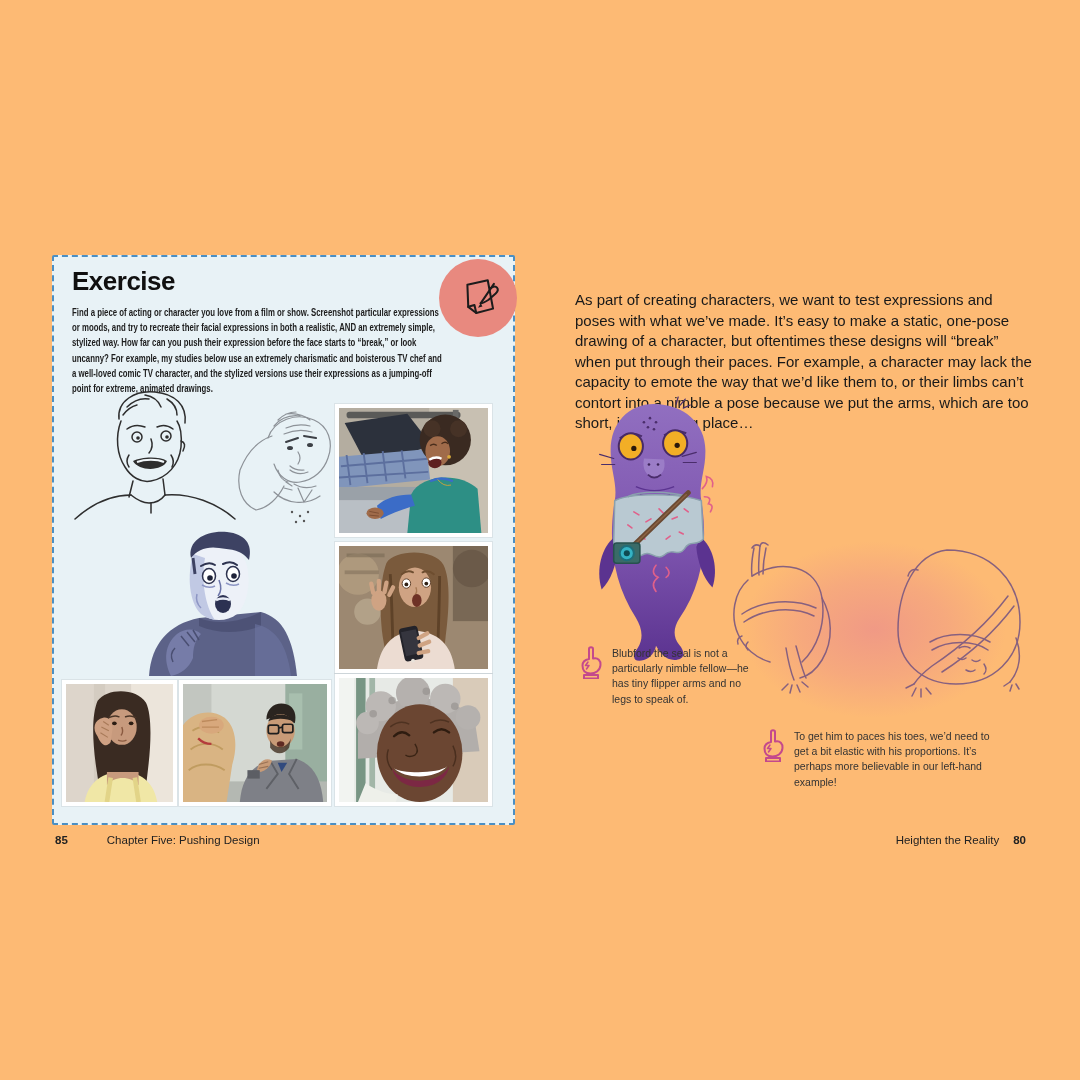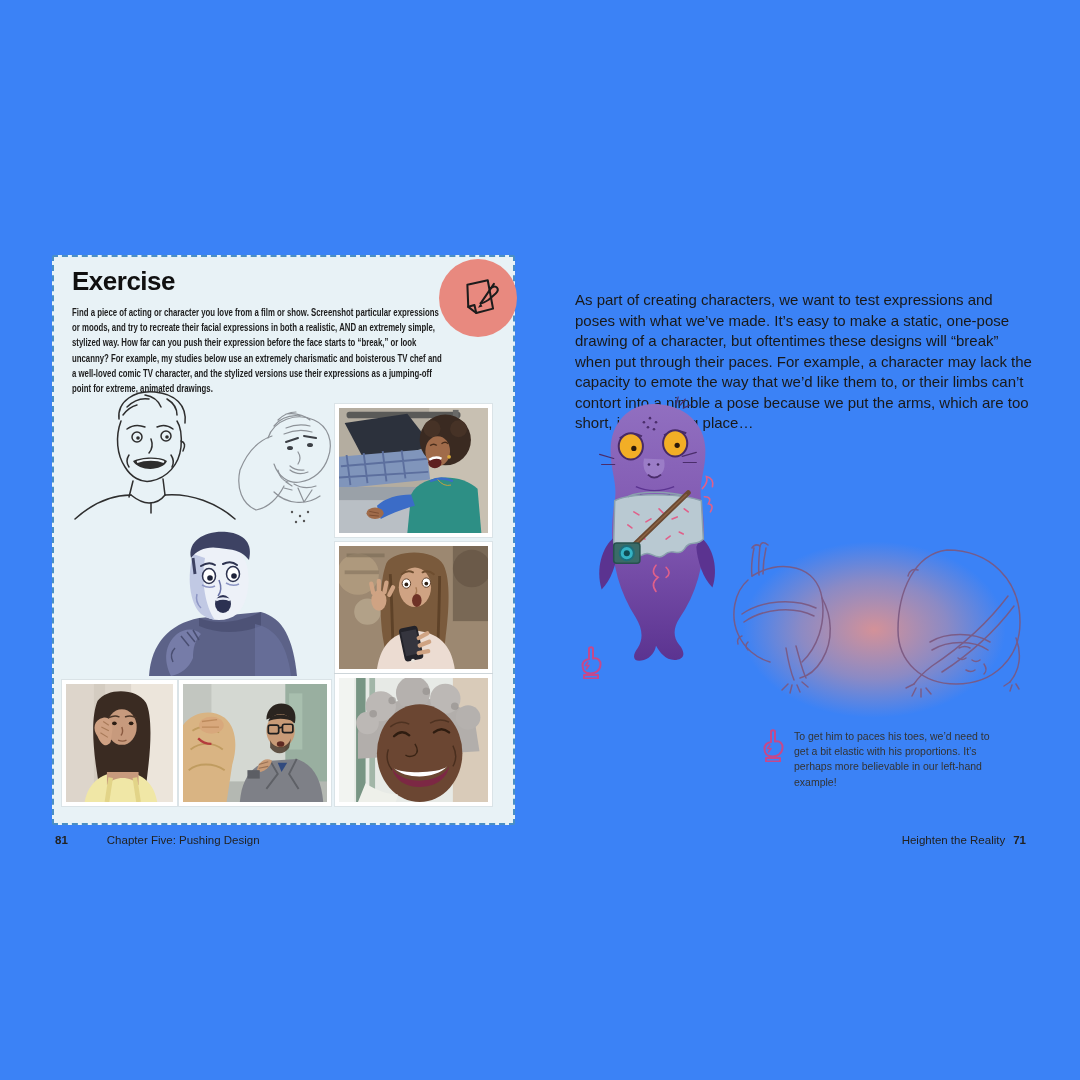--- a/index.html
+++ b/index.html
@@ -1,37 +1,37 @@
 <!DOCTYPE html>
 <html><head>
 <meta charset="utf-8">
 <style>
   html,body{margin:0;padding:0;background:#ffffff;}
-  .canvas{position:relative;width:1080px;height:1080px;background:#3b82f6;
+  .canvas{position:relative;width:1080px;height:1080px;background:#fdba74;
           font-family:"Liberation Sans",sans-serif;color:#1a1a1a;overflow:hidden;}
   .abs{position:absolute;}
 
   
   .exercise-box{left:52px;top:255px;width:459px;height:566px;background:#e8f2f6;
                 border:2px dashed #4a8fc4;border-radius:2px;}
   .ex-title{left:70px;top:264px;font-size:26px;font-weight:bold;letter-spacing:-0.5px;color:#101010;margin:0;}
   .ex-body{left:70px;top:303px;width:478px;margin:0;font-size:10px;font-weight:bold;
            line-height:1.52;color:#1c1c1c;transform:scaleX(0.78);transform-origin:left top;}
   .badge{left:437px;top:257px;width:78px;height:78px;border-radius:50%;background:#e8897f;
          display:flex;align-items:center;justify-content:center;}
 
   .photo{border:4px solid #ffffff;box-shadow:0 0 0 1px rgba(0,0,0,.06);background:#ccc;overflow:hidden;}
   .photo svg,.fig svg{display:block;width:100%;height:100%;}
 
   .footer{top:834px;font-size:11.5px;color:#222;}
   .footer .num{font-weight:bold;}
   .footer-left{left:55px;}
   .footer-left .lbl{margin-left:10px;padding-left:29px;}
   .footer-right{right:54px;text-align:right;}
-  .footer-right .lbl{margin-right:8px;}
+  .footer-right .lbl{margin-right:14px;}
 
   
   .rp-heading{left:575px;top:245px;margin:0;font-size:28px;font-weight:bold;letter-spacing:-0.5px;color:#101010;}
   .rp-body{left:575px;top:290px;width:458px;margin:0;font-size:15px;line-height:1.37;color:#191919;}
 
   .blob{left:698px;top:512px;width:352px;height:245px;
         background:radial-gradient(ellipse 52% 50% at 50% 48%, rgba(238,148,136,0.85) 0%, rgba(238,148,136,0.45) 40%, rgba(238,148,136,0) 72%);}
 
   .annotation{display:flex;align-items:flex-start;gap:8px;}
   .annotation .txt{font-size:10.5px;line-height:1.45;color:#333;}
@@ -282,21 +282,21 @@
         <path d="M80,70 q5,8 0,12 q-6,3 -10,0" stroke="#3a2415" stroke-width="1.5" fill="none"></path>
         <path d="M52,76 q-4,12 4,22 M120,72 q6,12 0,22" stroke="#3a2415" stroke-width="1.5" fill="none" opacity=".7"></path>
         <path d="M56,96 C66,114 106,114 116,94 C112,122 62,124 56,96 Z" fill="#7c2844"></path>
         <path d="M58,96 C70,108 102,108 114,94 C106,102 66,102 58,96 Z" fill="#ffffff"></path>
         <path d="M20,132 L28,112 C40,120 52,124 62,124 L60,132 Z" fill="#eef0ea"></path>
       </svg>
     </div>
   </div>
 
   <div class="abs footer footer-left">
-    <span class="num">81</span><span class="lbl">Chapter Five: Pushing Design</span>
+    <span class="num">85</span><span class="lbl">Chapter Five: Pushing Design</span>
   </div>
 
   <p class="abs rp-body">As part of creating characters, we want to test expressions and poses with what we’ve made. It’s easy to make a static, one-pose drawing of a character, but oftentimes these designs will “break” when put through their paces. For example, a character may lack the capacity to emote the way that we’d like them to, or their limbs can’t contort into a nimble a pose because we put the arms, which are too short, in the wrong place…</p>
 
   <div class="abs blob"></div>
 
   <div class="abs fig" style="left:583px;top:396px;width:142px;height:272px;">
     <svg viewBox="0 0 140 270">
       <defs>
         <linearGradient id="sealGrad" x1="0" y1="0" x2="0" y2="1">
@@ -376,30 +376,31 @@
   </div>
 
   <div class="abs annotation ann-1">
     <svg width="26" height="33" viewBox="0 0 26 33">
       <g fill="none" stroke="#c4498c" stroke-width="2" stroke-linecap="round" stroke-linejoin="round">
         <path d="M11,13 L11,3 C11,0.5 15,0.5 15,3 L15,12.5 C20,11 23,15 22.5,19 C22,25 17,27.5 12.5,27.5 C7.5,27.5 4.5,24.5 4.5,19.5 C4.5,16 7,13.8 11,13 Z"></path>
         <path d="M10,16 l-2.5,3.5 l3.5,0 l-2.5,3.5" stroke-width="1.5"></path>
         <rect x="6" y="29" width="14" height="3.5"></rect>
       </g>
     </svg>
+    <div class="txt">Blubford the seal is not a particularly nimble fellow—he has tiny flipper arms and no legs to speak of.</div>
   </div>
 
   <div class="abs annotation ann-2">
     <svg width="26" height="33" viewBox="0 0 26 33">
       <g fill="none" stroke="#c4498c" stroke-width="2" stroke-linecap="round" stroke-linejoin="round">
         <path d="M11,13 L11,3 C11,0.5 15,0.5 15,3 L15,12.5 C20,11 23,15 22.5,19 C22,25 17,27.5 12.5,27.5 C7.5,27.5 4.5,24.5 4.5,19.5 C4.5,16 7,13.8 11,13 Z"></path>
         <path d="M10,16 l-2.5,3.5 l3.5,0 l-2.5,3.5" stroke-width="1.5"></path>
         <rect x="6" y="29" width="14" height="3.5"></rect>
       </g>
     </svg>
     <div class="txt">To get him to paces his toes, we’d need to get a bit elastic with his proportions. It’s perhaps more believable in our left-hand example!</div>
   </div>
 
   <div class="abs footer footer-right">
-    <span class="lbl">Heighten the Reality</span><span class="num">71</span>
+    <span class="lbl">Heighten the Reality</span><span class="num">80</span>
   </div>
 
 </div>
 
 </body></html>

